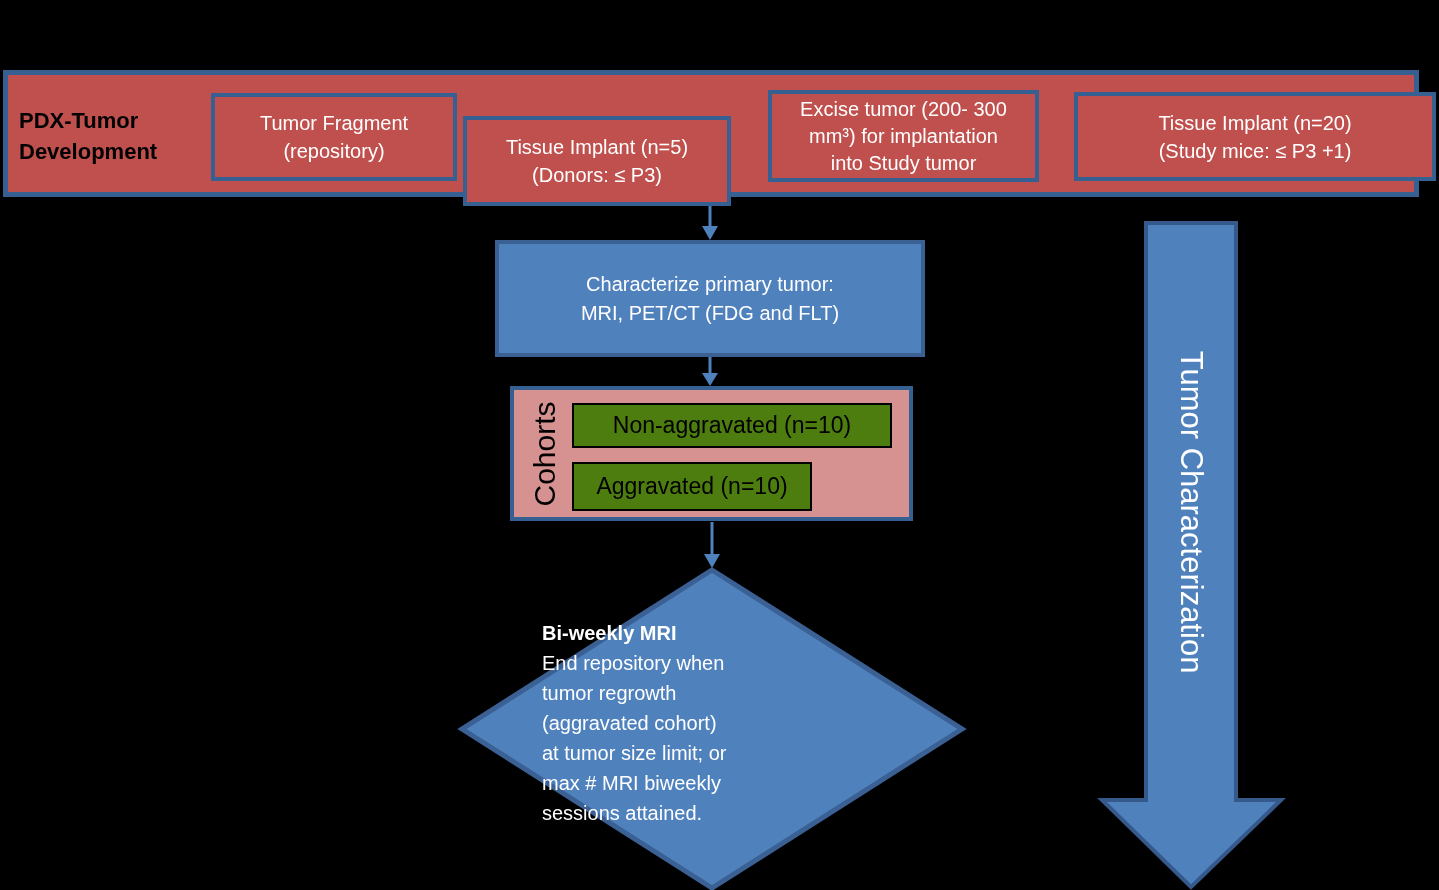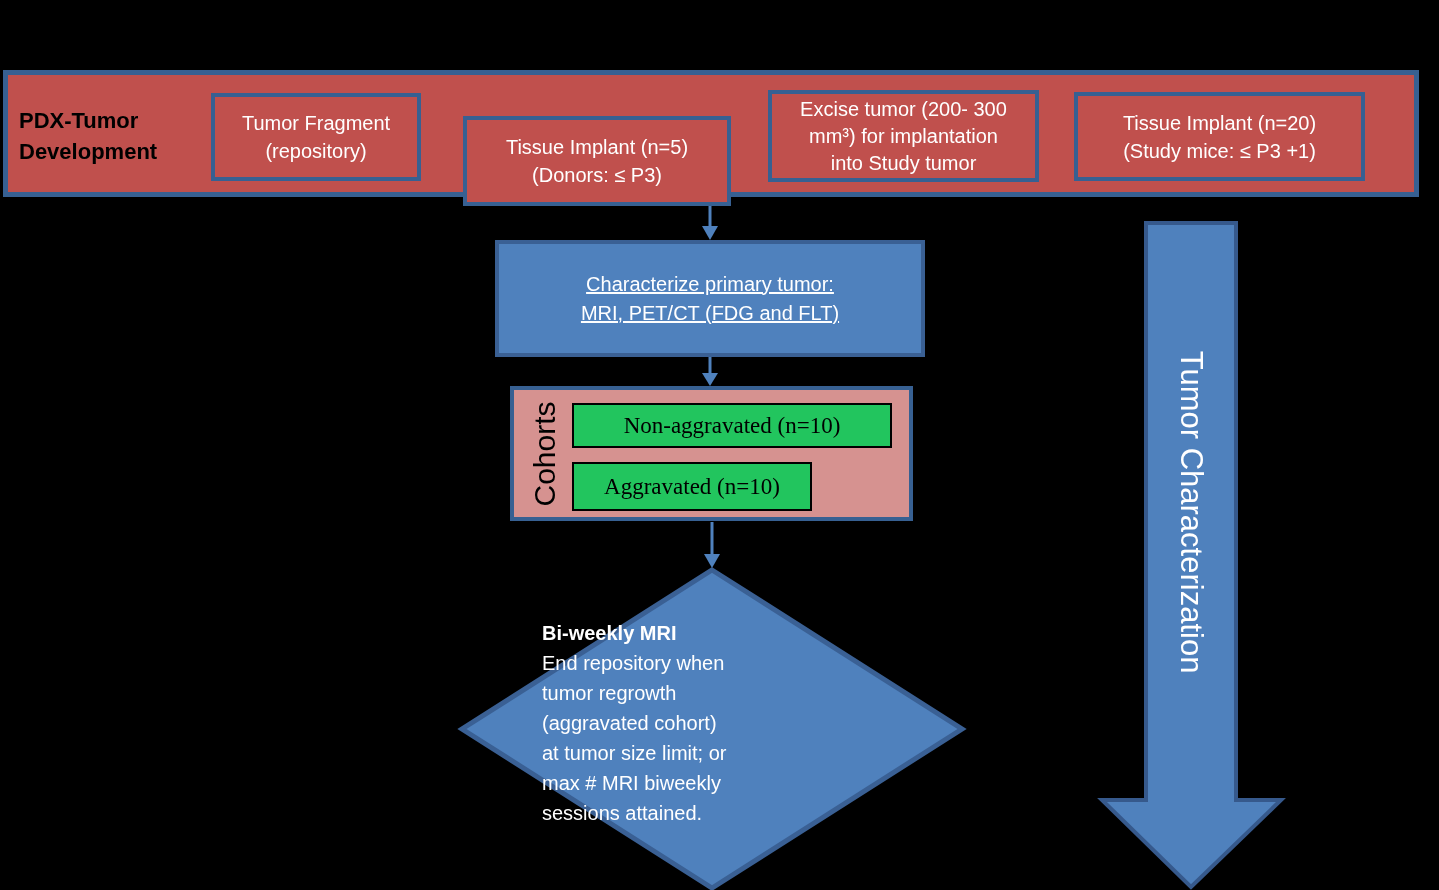--- a/index.html
+++ b/index.html
@@ -73,28 +73,27 @@
     justify-content: center;
   }
   .cohorts-label span {
     transform: rotate(-90deg);
     white-space: nowrap;
     color: #000000;
     font-size: 30px;
   }
   .cohort-item {
     position: absolute;
-    background: #22c55e;
+    background: #4d7c0f;
     border: 2px solid #000000;
     display: flex;
     align-items: center;
     justify-content: center;
     color: #000000;
     font-size: 23px;
-    font-family: Liberation Serif, serif;
   }
   
   .diamond-text {
     position: absolute;
     left: 542px; top: 618px;
     width: 340px;
     color: #FFFFFF;
     font-size: 20px;
     line-height: 30px;
   }
@@ -159,42 +158,42 @@
     <polygon points="1146,223 1236,223 1236,800 1281,800 1191,887 1102,800 1146,800" fill="#4F81BD" stroke="#36598C" stroke-width="4"></polygon>
   </svg>
 
   <div class="banner">
     <div class="banner-title" style="left:11px; top:30px;">
       <span>PDX-Tumor</span>
       <span>Development</span>
     </div>
   </div>
 
-  <div class="rbox" style="left:211px; top:93px; width:210px; height:88px;">
+  <div class="rbox" style="left:211px; top:93px; width:246px; height:88px;">
     <span>Tumor Fragment</span>
     <span>(repository)</span>
   </div>
 
   <div class="rbox" style="left:463px; top:92px; width:268px; height:90px;margin-top:24px;">
     <span>Tissue Implant (n=5)</span>
     <span>(Donors: ≤ P3)</span>
   </div>
 
   <div class="rbox" style="left:768px; top:90px; width:271px; height:92px; font-size:20px; line-height:27px;">
     <span>Excise tumor (200- 300</span>
     <span>mm³) for implantation</span>
     <span>into Study tumor</span>
   </div>
 
-  <div class="rbox" style="left:1074px; top:92px; width:291px; height:89px;">
+  <div class="rbox" style="left:1074px; top:92px; width:362px; height:89px;">
     <span>Tissue Implant (n=20)</span>
     <span>(Study mice: ≤ P3 +1)</span>
   </div>
 
-  <div class="bbox" style="left:495px; top:240px; width:430px; height:117px;text-decoration:underline;">
+  <div class="bbox" style="left:495px; top:240px; width:430px; height:117px;">
     <span>Characterize primary tumor:</span>
     <span>MRI, PET/CT (FDG and FLT)</span>
   </div>
 
   <div class="cohorts">
     <div class="cohorts-label">
       <span>Cohorts</span>
     </div>
     <div class="cohort-item" style="left:58px; top:13px; width:320px; height:45px;">
       <span>Non-aggravated (n=10)</span>

